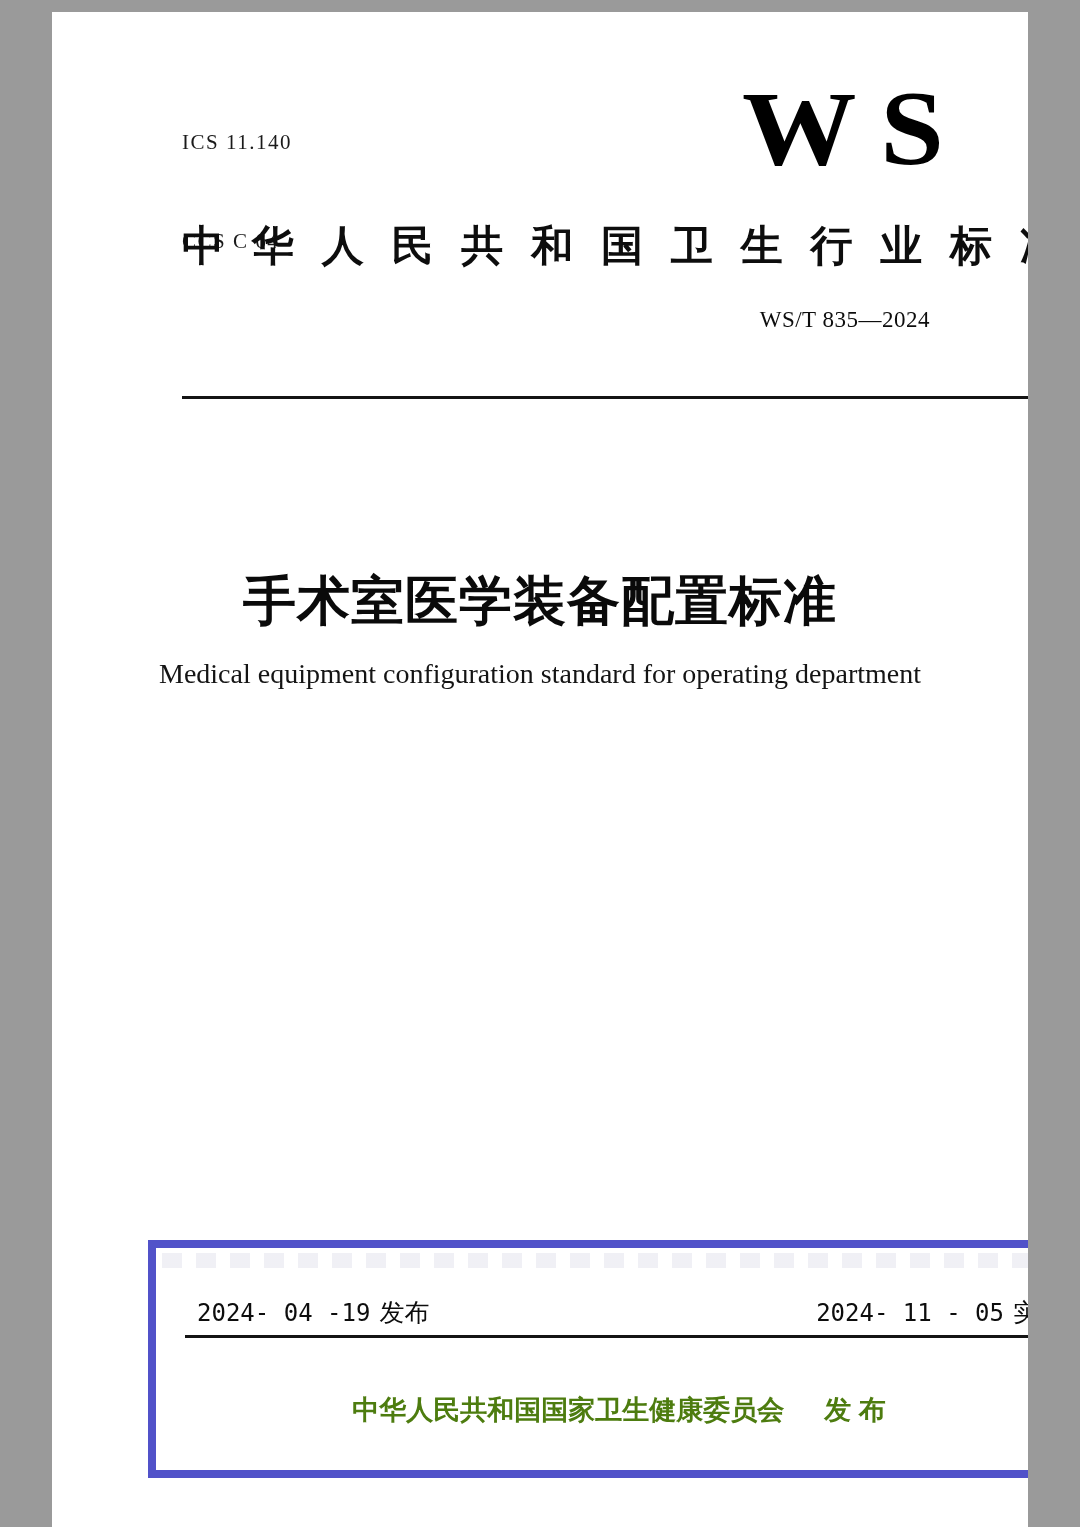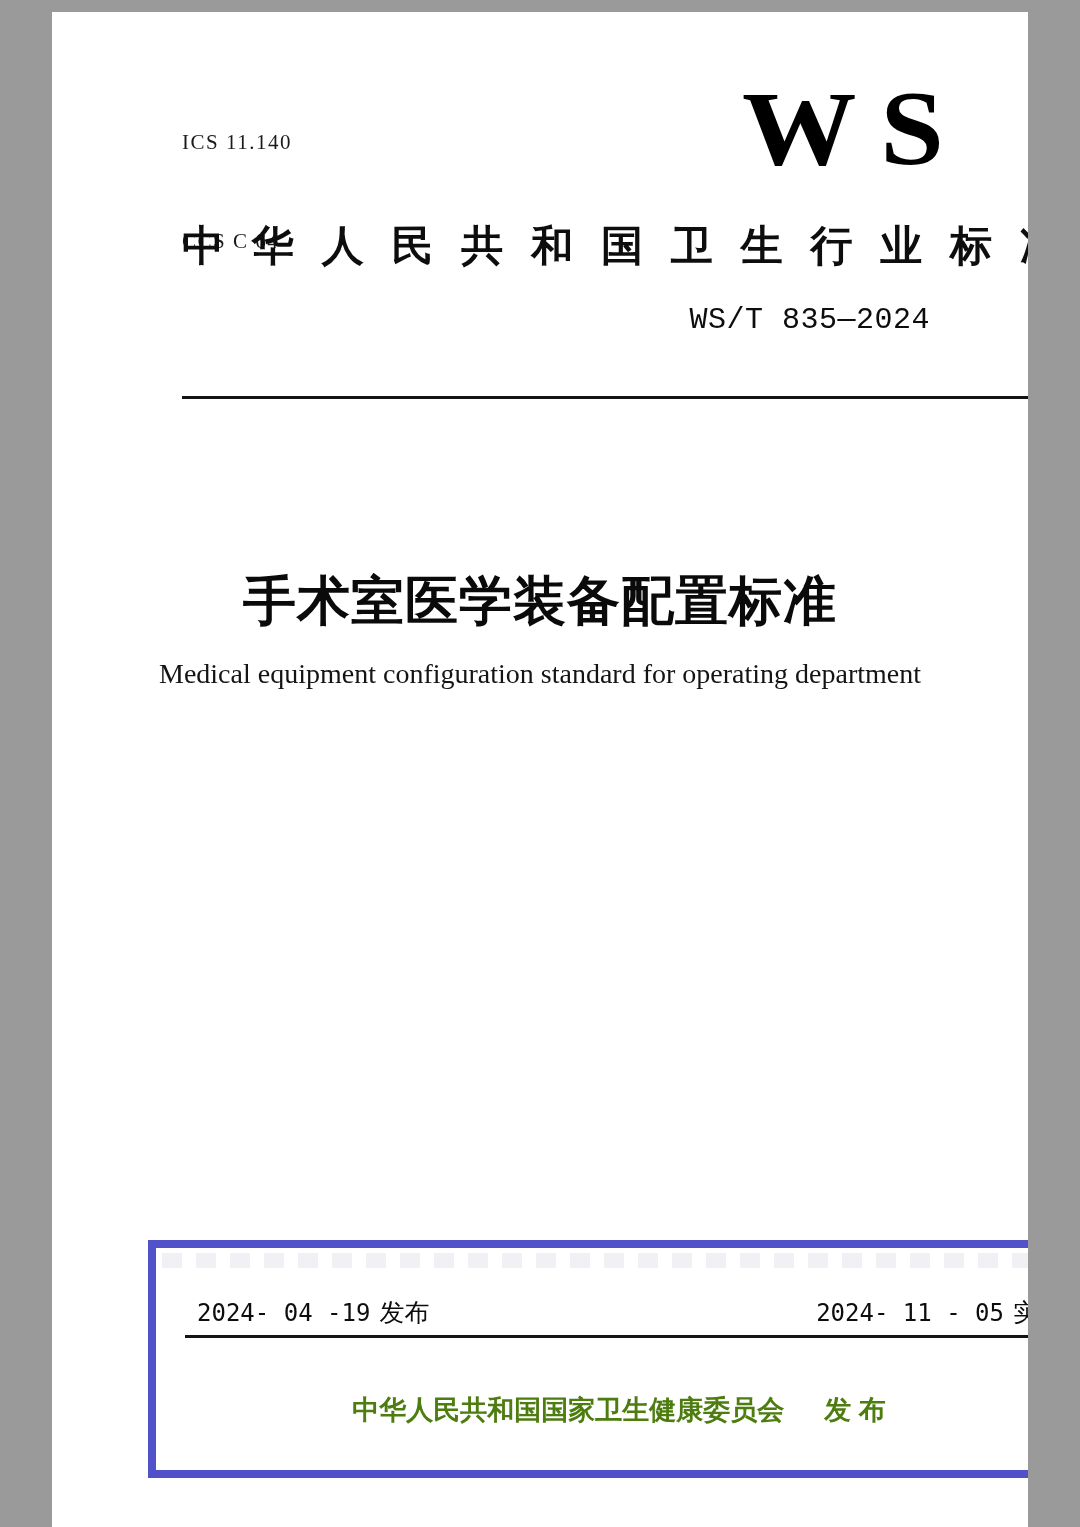--- a/index.html
+++ b/index.html
@@ -43,22 +43,22 @@
     display: flex;
     justify-content: space-between;
     font-size: 42px;
     line-height: 46px;
     font-weight: 600;
     color: #0d0d0d;
   }
 
   .standard-number {
     right: 98px; top: 293px;
-    font-family: Liberation Mono, monospace;
-    font-size: 30px;
+    font-family: Liberation Serif, serif;
+    font-size: 23px;
     line-height: 30px;
     letter-spacing: 0.5px;
     color: #0d0d0d;
   }
 
   .head-rule {
     left: 130px; top: 384px;
     width: 880px; height: 3px;
     background: #141414;
   }

